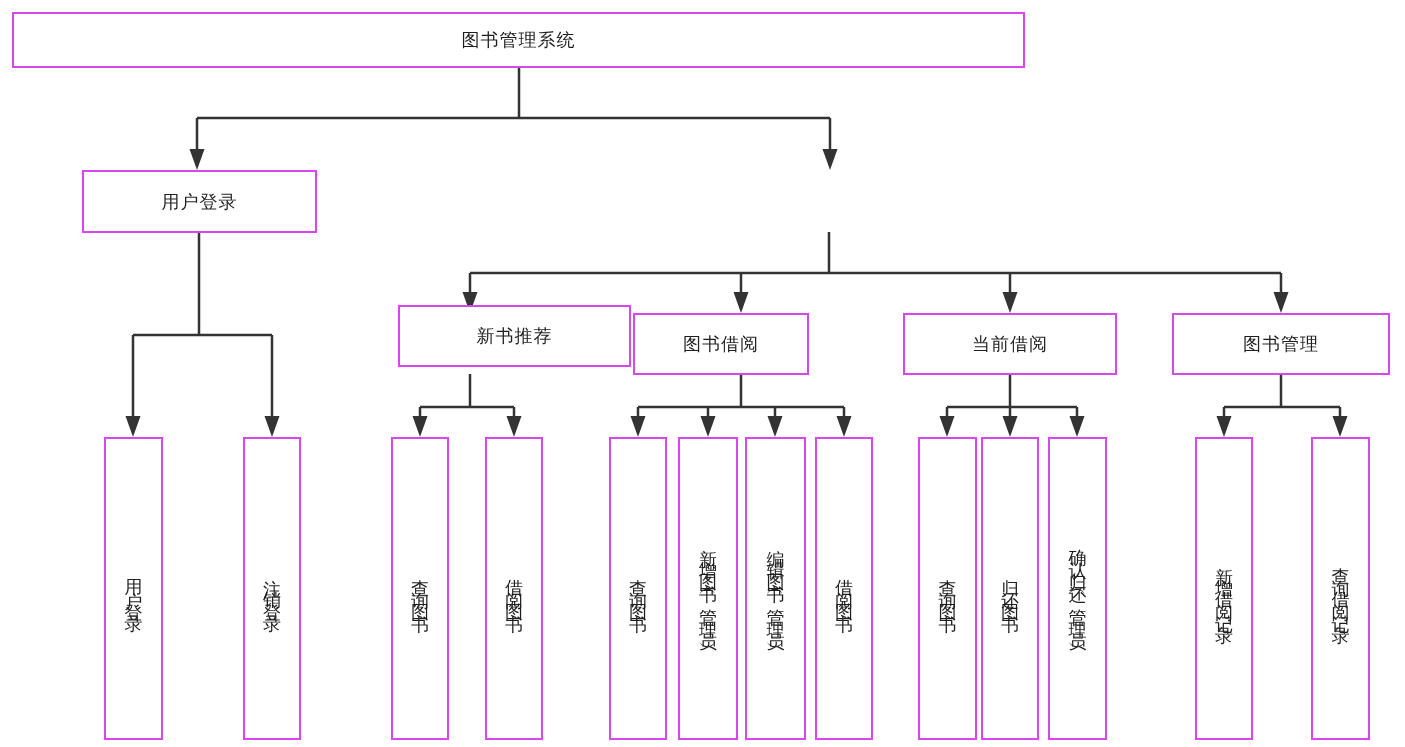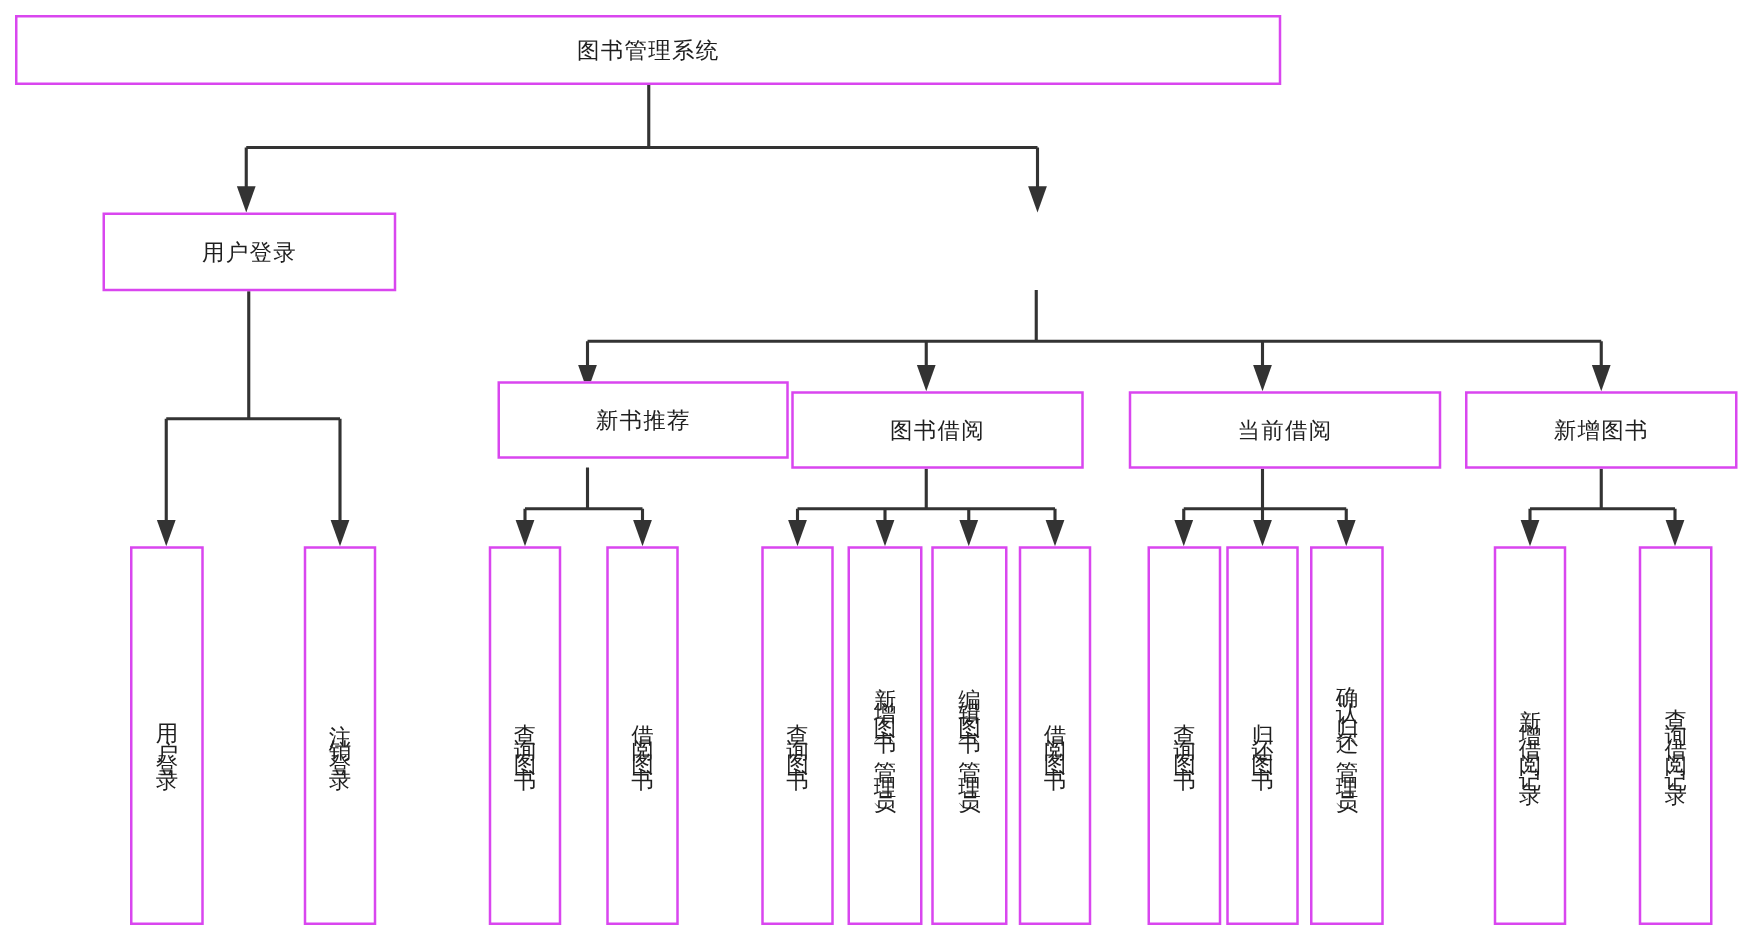--- a/index.html
+++ b/index.html
@@ -134,28 +134,28 @@
     <span>图书管理系统</span>
   </div>
 
   <div class="node h" style="left:82px; top:170px; width:235px; height:63px;">
     <span>用户登录</span>
   </div>
 
   <div class="node h" style="left:362px; top:305px; width:233px; height:62px;margin-left:36px;">
     <span>新书推荐</span>
   </div>
-  <div class="node h" style="left:633px; top:313px; width:234px; height:62px;">
+  <div class="node h" style="left:633px; top:313px; width:176px; height:62px;">
     <span>图书借阅</span>
   </div>
-  <div class="node h" style="left:903px; top:313px; width:250px; height:62px;">
+  <div class="node h" style="left:903px; top:313px; width:214px; height:62px;">
     <span>当前借阅</span>
   </div>
   <div class="node h" style="left:1172px; top:313px; width:218px; height:62px;">
-    <span>新增图书</span>
+    <span>图书管理</span>
   </div>
 
   <div class="node leaf" style="left:104px; width:59px;">
     <span class="vtext">用户登录</span>
   </div>
   <div class="node leaf" style="left:243px; width:58px;">
     <span class="vtext">注销登录</span>
   </div>
   <div class="node leaf" style="left:391px; width:58px;">
     <span class="vtext">查询图书</span>

